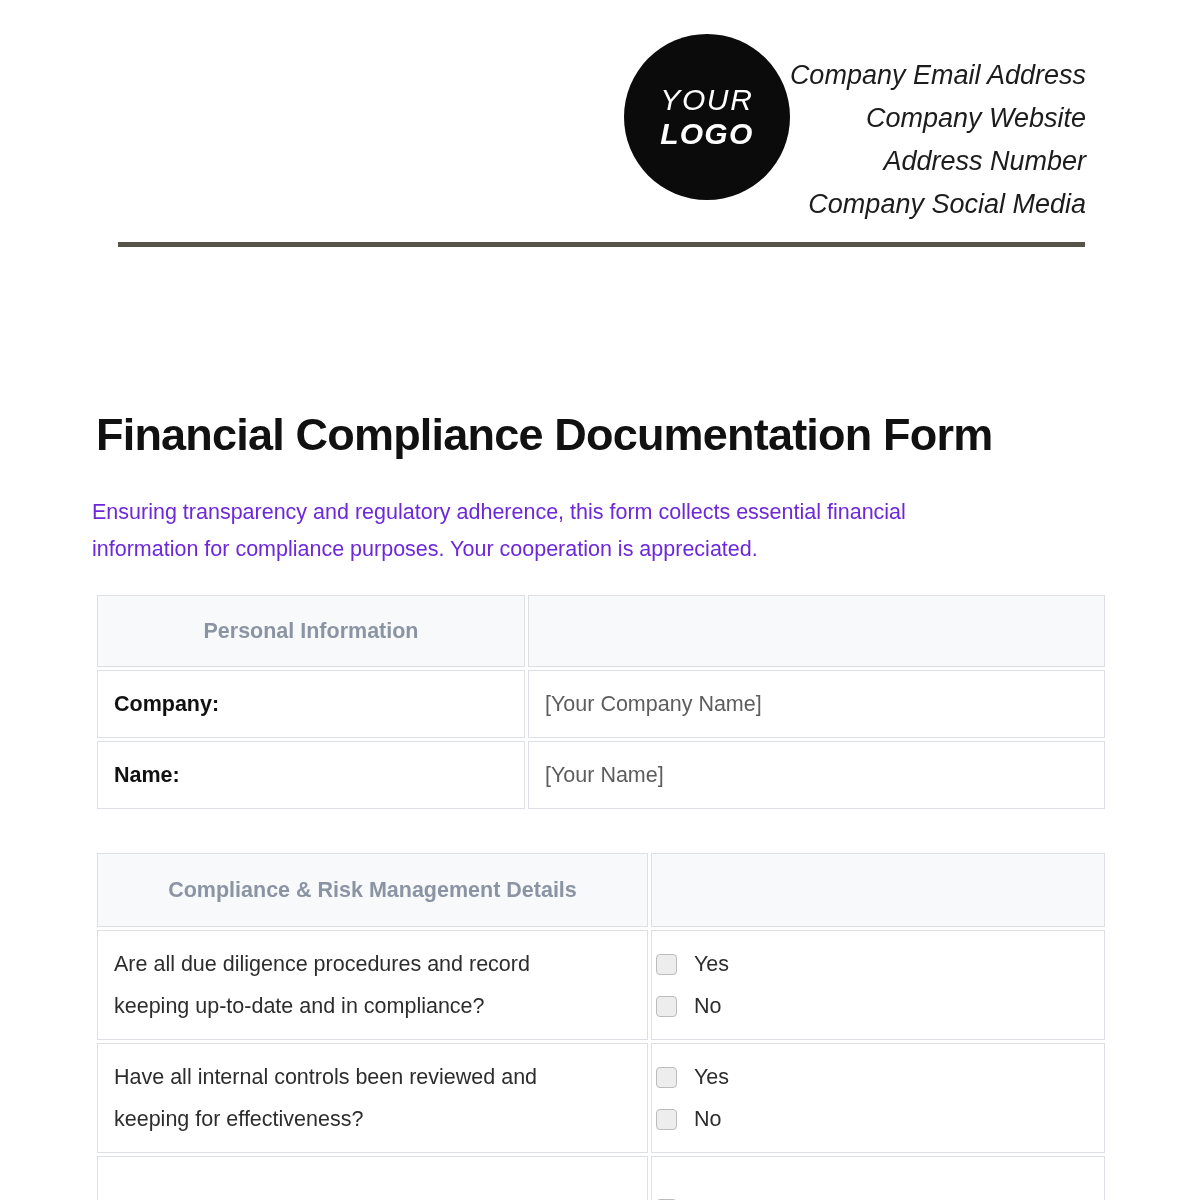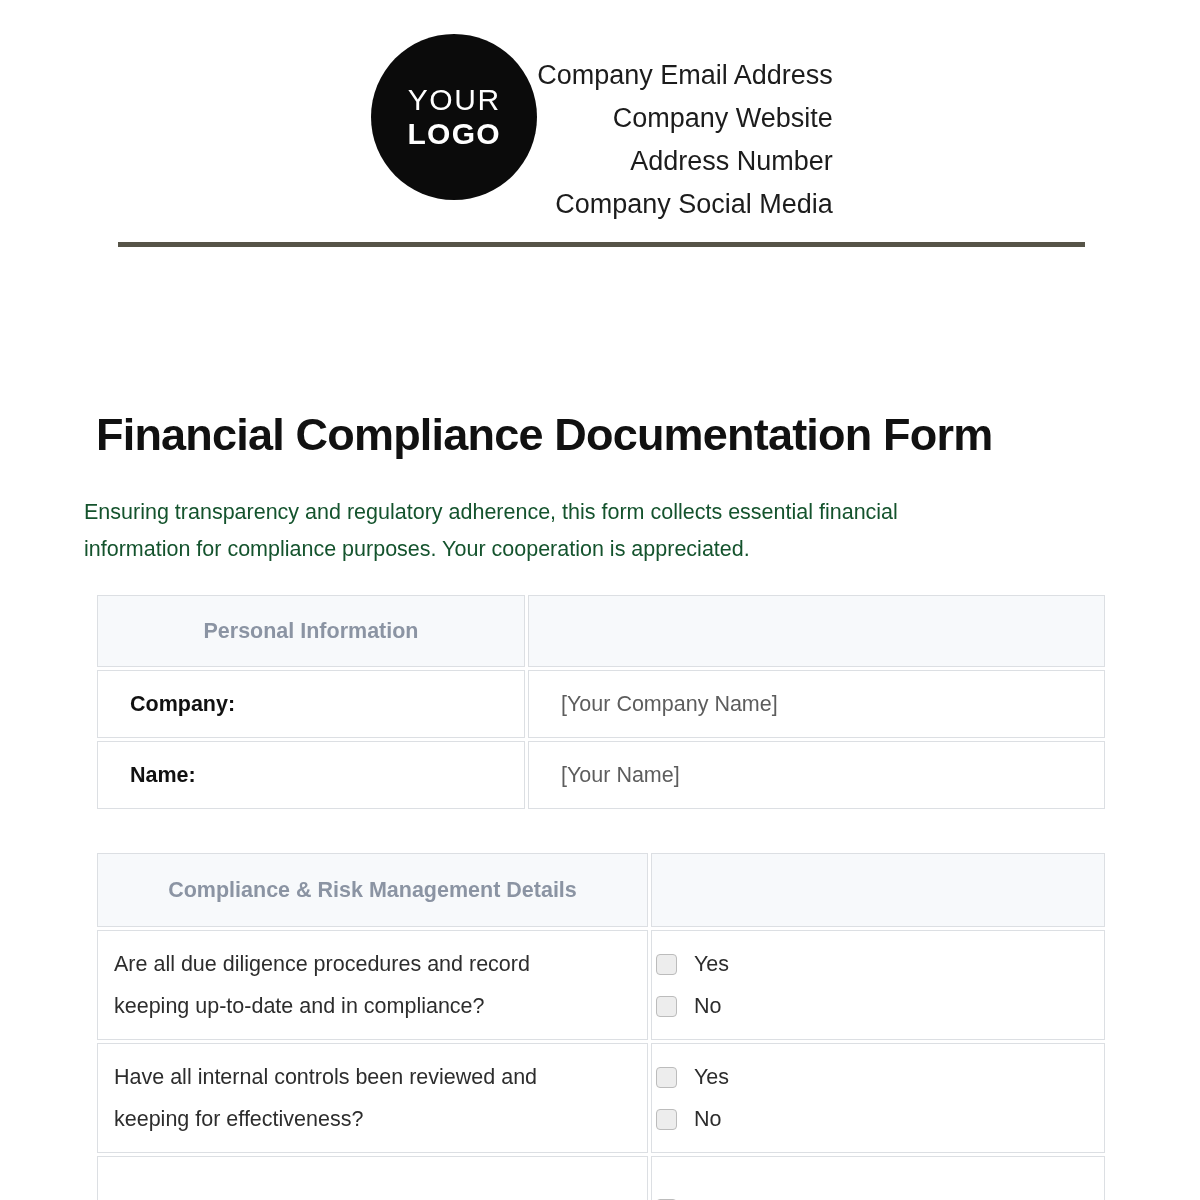--- a/index.html
+++ b/index.html
@@ -26,21 +26,22 @@
 
   
   .header {
     position: absolute;
     top: 34px;
     left: 118px;
     right: 114px;
     height: 180px;
     display: flex;
     align-items: flex-start;
-    justify-content: center;
+    justify-content: flex-end;
+    font-style: italic;
   }
 
   .logo {
     width: 166px;
     height: 166px;
     border-radius: 50%;
     background: #0b0b0b;
     display: flex;
     flex-direction: column;
     align-items: center;
@@ -91,41 +92,41 @@
     font-size: 45px;
     line-height: 58px;
     font-weight: 700;
     letter-spacing: -0.8px;
     color: #111111;
   }
 
   .subtitle {
     position: absolute;
     top: 494px;
-    left: 84px;
+    left: 92px;
     width: 1008px;
     font-size: 21.5px;
     line-height: 37px;
-    color: #14532d;
+    color: #6d28d9;
     text-align: justify;
   }
   .subtitle span.lastline { display: block; }
 
   
   .tbl {
     position: absolute;
     border-collapse: separate;
     border-spacing: 3px;
     table-layout: fixed;
   }
   .tbl td {
     border: 1px solid #dcdfe3;
     background: #ffffff;
     vertical-align: middle;
-    padding: 0 32px;
+    padding: 0 16px;
     box-sizing: border-box;
   }
   .tbl td.head {
     background: #f7f9fb;
     text-align: center;
     color: #8b94a3;
     font-weight: 700;
     font-size: 21.5px;
   }
   .tbl td.head.blank {

